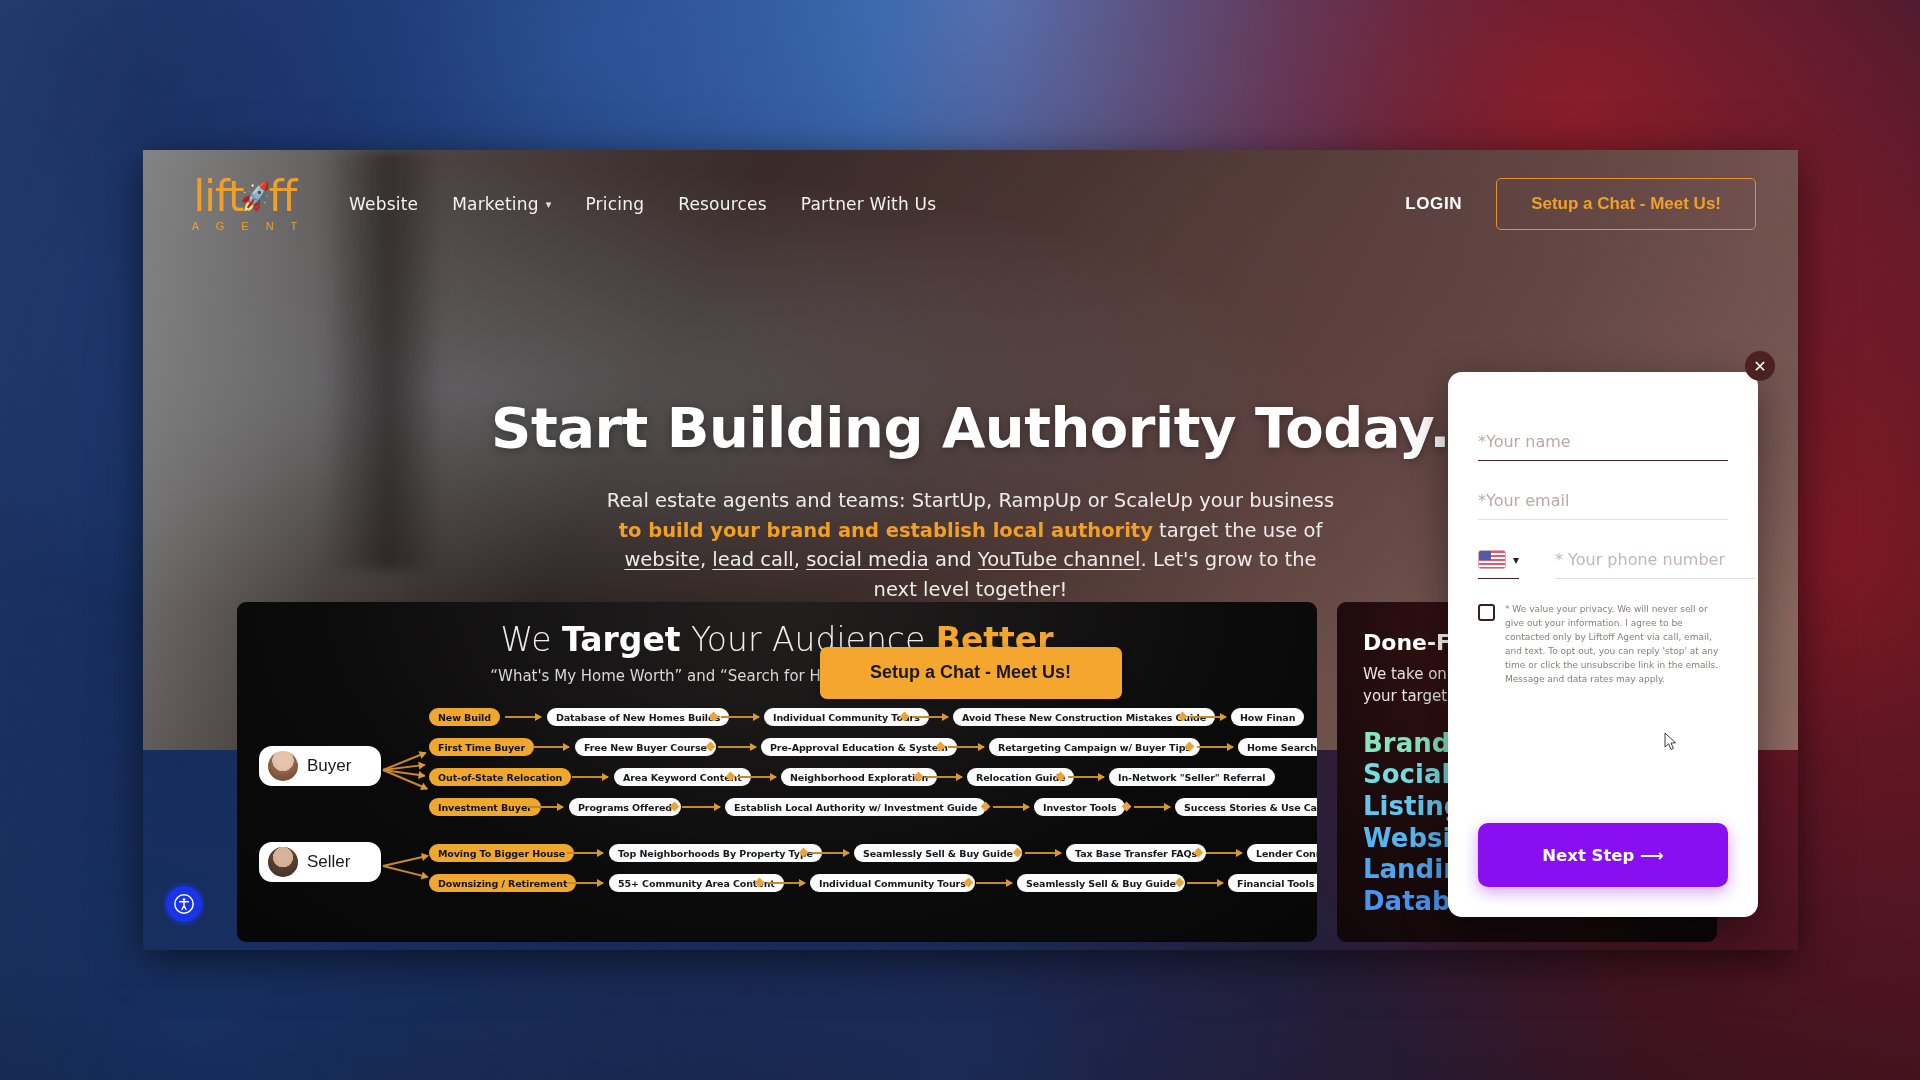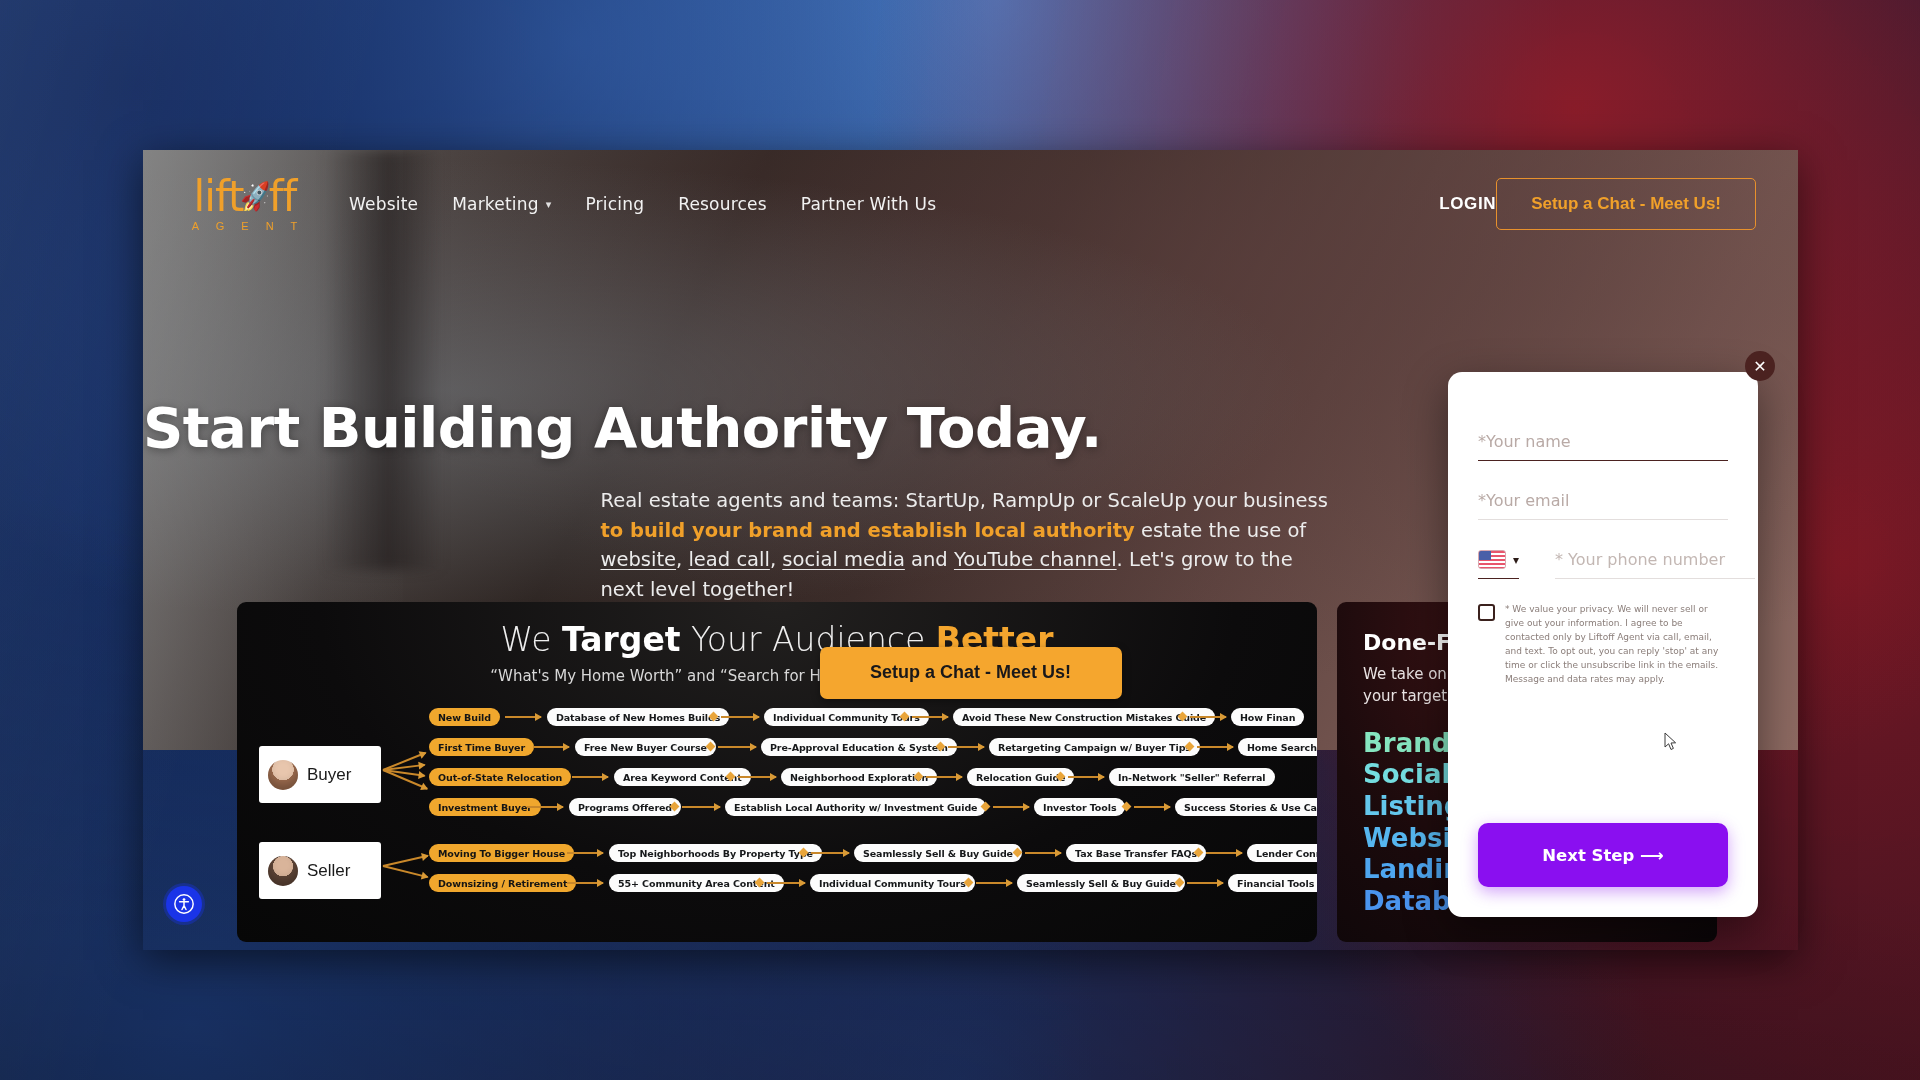--- a/index.html
+++ b/index.html
@@ -72,30 +72,30 @@
     text-align:center; color:#f0a02a; font-size: 11px;
     letter-spacing: 7px; margin-top: 2px; padding-left: 6px;
   }
   #nav-links { display:flex; align-items:center; gap: 34px; margin-left: 40px; }
   .nav-link {
     color:#f2f2f2; font-size: 17px; letter-spacing: .2px; cursor:pointer;
     display:flex; align-items:center; gap:7px; white-space:nowrap;
     font-family: "DejaVu Sans", sans-serif;
   }
   .caret { font-size: 11px; opacity:.9; }
-  #nav-right { margin-left:auto; display:flex; align-items:center; margin-right: 42px; }
+  #nav-right { margin-left:auto; display:flex; align-items:center; gap: 34px; margin-right: 42px; }
   #login-link { color:#fff; font-weight: 700; font-size: 17px; letter-spacing:.6px; cursor:pointer; }
   #nav-cta {
     border: 1px solid #e8912c; border-radius: 5px;
     color:#f0a02a; font-weight:700; font-size: 17px;
     padding: 15px 34px; cursor:pointer; white-space:nowrap;
   }
 
   
-  #hero-inner { position:absolute; left:0; top:0; width:100%; text-align:left; z-index:4; }
+  #hero-inner { position:absolute; left:0; top:0; width:100%; text-align:center; z-index:4; }
   #hero-title {
     margin-top: 245px; color:#fff; font-weight: 800;
     font-size: 56px; letter-spacing: -0.5px;
     font-family: "DejaVu Sans", sans-serif;
     text-shadow: 0 2px 10px rgba(0,0,0,.35);
   }
   #hero-sub {
     margin: 26px auto 0; width: 740px; color:#ececec;
     font-size: 19.5px; line-height: 1.52;
     font-family: "DejaVu Sans", sans-serif;
@@ -120,21 +120,21 @@
     background: radial-gradient(ellipse at 50% 0%, #22201f 0%, #0c0b0c 60%, #070707 100%);
     padding-top: 18px; overflow:hidden; position:relative;
   }
   #target-title { text-align:center; color:#efefef; font-size: 33px; font-weight: 300; font-family:"DejaVu Sans",sans-serif; }
   #target-title b { font-weight: 800; color:#fff; }
   #target-title .hl { font-weight: 800; color:#f5a62e; }
   #target-sub { text-align:center; color:#d8d8d8; font-size: 15px; margin-top: 8px; font-family:"DejaVu Sans",sans-serif;}
 
   .flow { position:absolute; left: 0; top: 92px; width: 100%; }
   .persona {
-    position:absolute; background:#fff; border-radius: 3px; width: 122px; height: 57px;
+    position:absolute; background:#fff; border-radius: 13px; width: 122px; height: 40px;
     display:flex; align-items:center; gap: 9px; padding-left: 9px;
   }
   .persona .face {
     width: 30px; height:30px; border-radius:50%; flex:0 0 30px;
     background: radial-gradient(circle at 50% 32%, #e8c6ad 0 42%, #9c6b4e 43% 100%);
     box-shadow: inset 0 -6px 8px rgba(0,0,0,.25);
   }
   .persona.seller .face { background: radial-gradient(circle at 50% 34%, #d9b49a 0 40%, #5d4436 41% 100%); }
   .persona .lbl { color:#1a1a1a; font-size: 17px; font-weight:500; }
 
@@ -272,21 +272,21 @@
 
     <div id="nav-right">
       <div id="login-link">LOGIN</div>
       <div id="nav-cta">Setup a Chat - Meet Us!</div>
     </div>
   </div>
 
   <div id="hero-inner">
     <div id="hero-title">Start Building Authority Today.</div>
     <div id="hero-sub">
-      <span>Real estate agents and teams: StartUp, RampUp or ScaleUp your business </span><b>to build your brand and establish local authority</b><span> estate the use of </span><u>website</u><span>, </span><u>lead call</u><span>, </span><u>social media</u><span> and </span><u>YouTube channel</u><span>. Let's grow to the next level together!</span>
+      <span>Real estate agents and teams: StartUp, RampUp or ScaleUp your business </span><b>to build your brand and establish local authority</b><span> target the use of </span><u>website</u><span>, </span><u>lead call</u><span>, </span><u>social media</u><span> and </span><u>YouTube channel</u><span>. Let's grow to the next level together!</span>
     </div>
     <div id="hero-btns">
       <div class="hero-btn" id="btn-setup">Setup a Chat - Meet Us!</div>
     </div>
   </div>
 
   <div id="cards">
 
     <div id="card-target">
       <div id="target-title">

